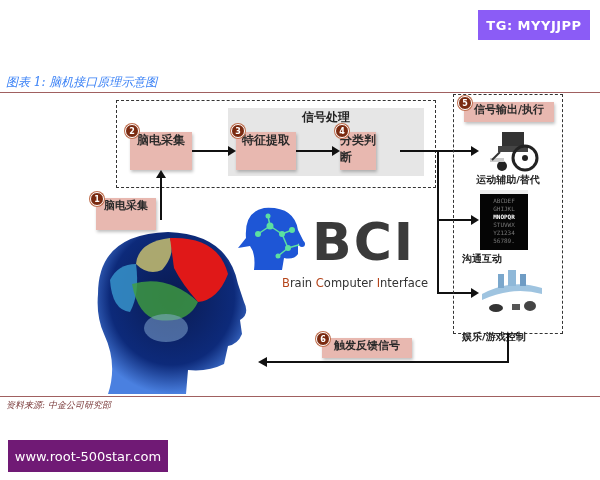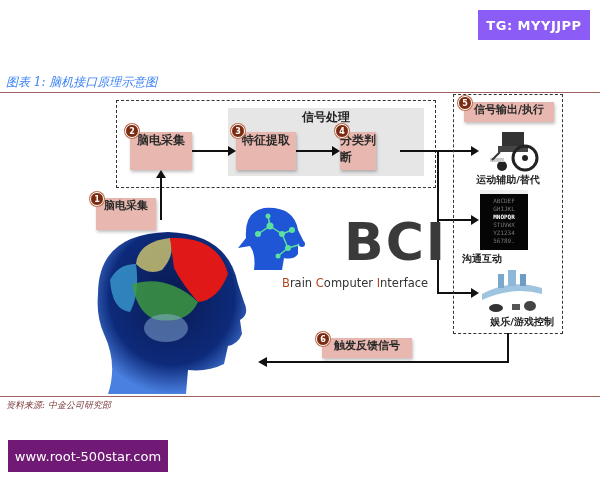--- a/index.html
+++ b/index.html
@@ -103,21 +103,21 @@
   <svg width="68" height="50" viewBox="0 0 68 50">
     <path d="M4 26 Q34 10 64 20 L64 26 Q34 18 4 32 Z" fill="#9fc4e0"></path>
     <rect x="20" y="6" width="6" height="14" fill="#7aa7cc"></rect>
     <rect x="30" y="2" width="8" height="16" fill="#8fb8d8"></rect>
     <rect x="42" y="6" width="6" height="12" fill="#6f9cc4"></rect>
     <ellipse cx="18" cy="40" rx="7" ry="4" fill="#333"></ellipse>
     <ellipse cx="52" cy="38" rx="6" ry="5" fill="#444"></ellipse>
     <rect x="34" y="36" width="8" height="6" fill="#555"></rect>
   </svg>
 </div>
-<div class="abs caption" style="left:462px; top:315px; width:92px; text-align:right;">娱乐/游戏控制</div>
+<div class="abs caption" style="left:462px; top:330px; width:92px; text-align:left;">娱乐/游戏控制</div>
 
 <div class="abs line" style="left:507px; top:333px; width:2px; height:30px;"></div>
 <div class="abs line" style="left:266px; top:361px; width:243px; height:2px;"></div>
 <div class="abs" style="left:258px; top:357px; border-right:9px solid #111; border-top:5px solid transparent; border-bottom:5px solid transparent;"></div>
 <div class="abs pink" style="left:322px; top:338px; width:90px; height:20px; font-size:11px;">
     <span>触发反馈信号</span>
   </div>
 <div class="abs badge" style="left:316px; top:332px;">6</div>
 
 <div class="abs line" style="left:160px; top:176px; width:2px; height:44px;"></div>
@@ -162,21 +162,21 @@
         <circle cx="36" cy="22" r="3.5"></circle>
         <circle cx="48" cy="30" r="3"></circle>
       <circle cx="34" cy="12" r="2.5"></circle>
         <circle cx="58" cy="26" r="3"></circle>
         <circle cx="54" cy="44" r="3"></circle>
         <circle cx="44" cy="52" r="2.5"></circle>
       </g>
     <circle cx="68" cy="40" r="3" fill="#1e56d6"></circle>
   </svg>
 </div>
-<div class="abs bci-big" style="left:312px; top:212px;margin-left:32px;">BCI</div>
+<div class="abs bci-big" style="left:312px; top:212px;">BCI</div>
 <div class="abs bci-sub" style="left:282px; top:276px;">
   <span style="color:#b5451b;">B</span><span>rain </span><span style="color:#b5451b;">C</span><span>omputer </span><span style="color:#b5451b;">I</span><span>nterface</span>
 </div>
 
 <div class="abs rule" style="top:396px;"></div>
 <div class="abs source">资料来源: 中金公司研究部</div>
 
 <div class="abs url-badge">www.root-500star.com</div>
 
 </body></html>

